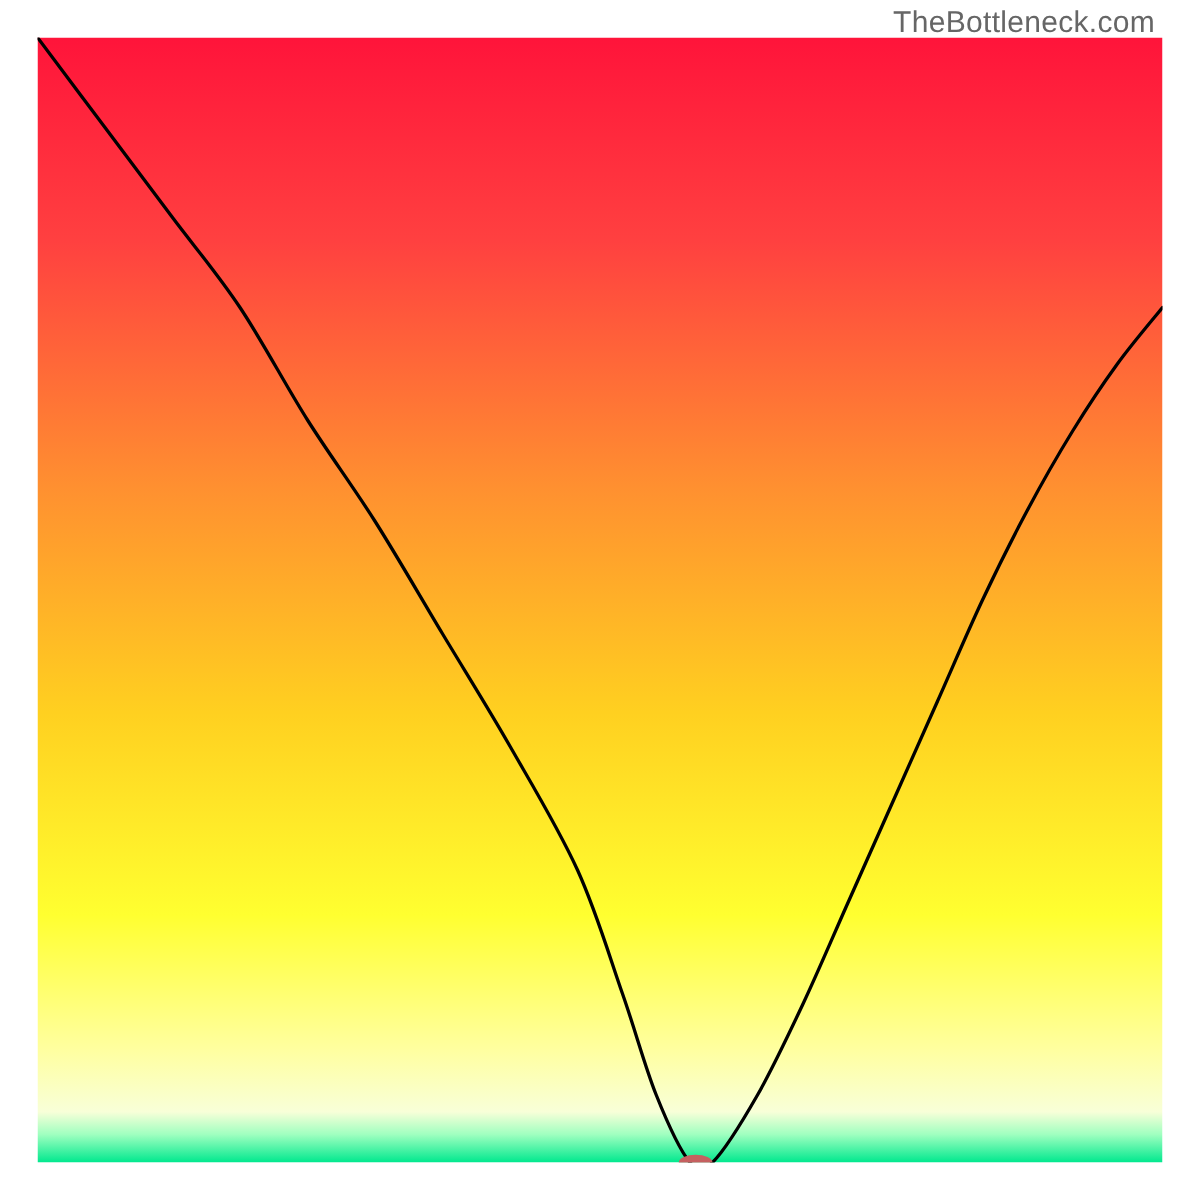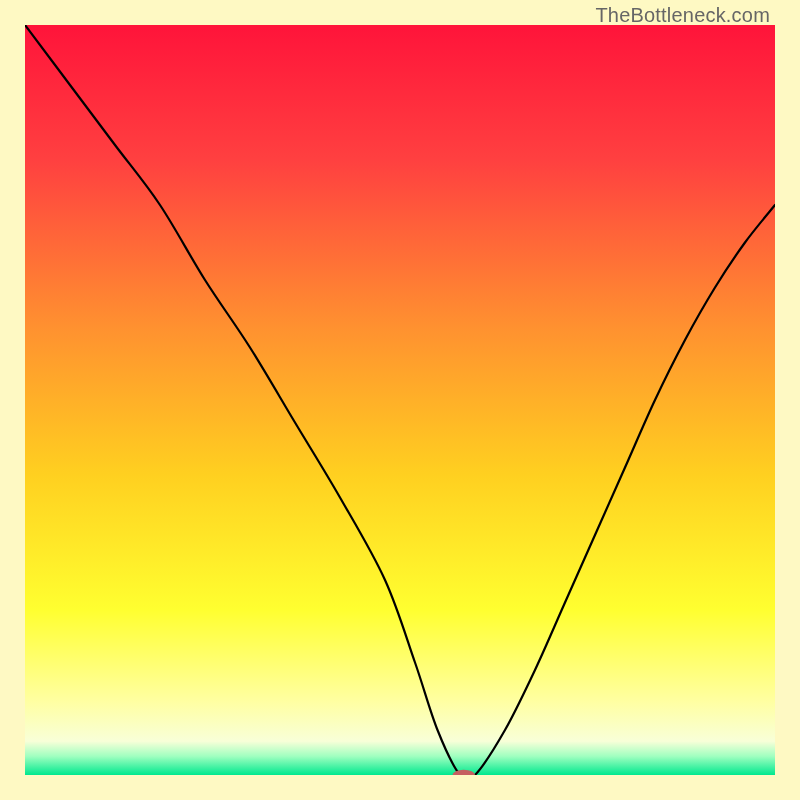--- a/index.html
+++ b/index.html
@@ -10,21 +10,21 @@
     background: #000;
     overflow: hidden;
     font-family: Arial, Helvetica, sans-serif;
   }
   .frame {
     position: absolute;
     left: 0;
     top: 0;
     width: 800px;
     height: 800px;
-    background: #fef9c3;
+    background: #ffffff;
   }
   .plot {
     position: absolute;
     left: 25px;
     top: 25px;
     width: 750px;
     height: 750px;
   }
   .attribution {
     position: absolute;

